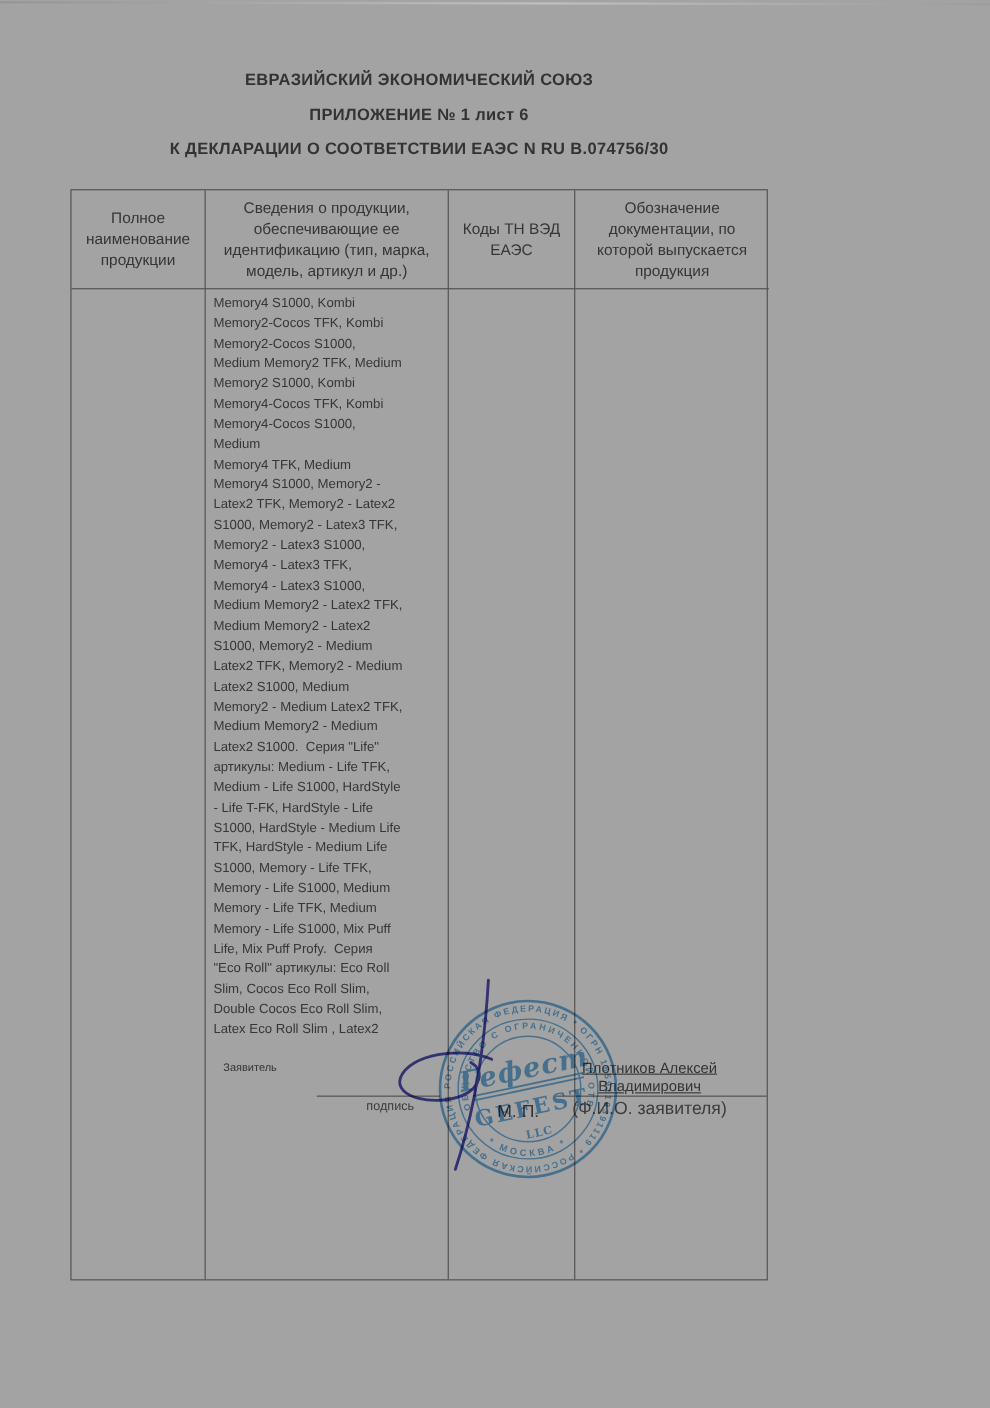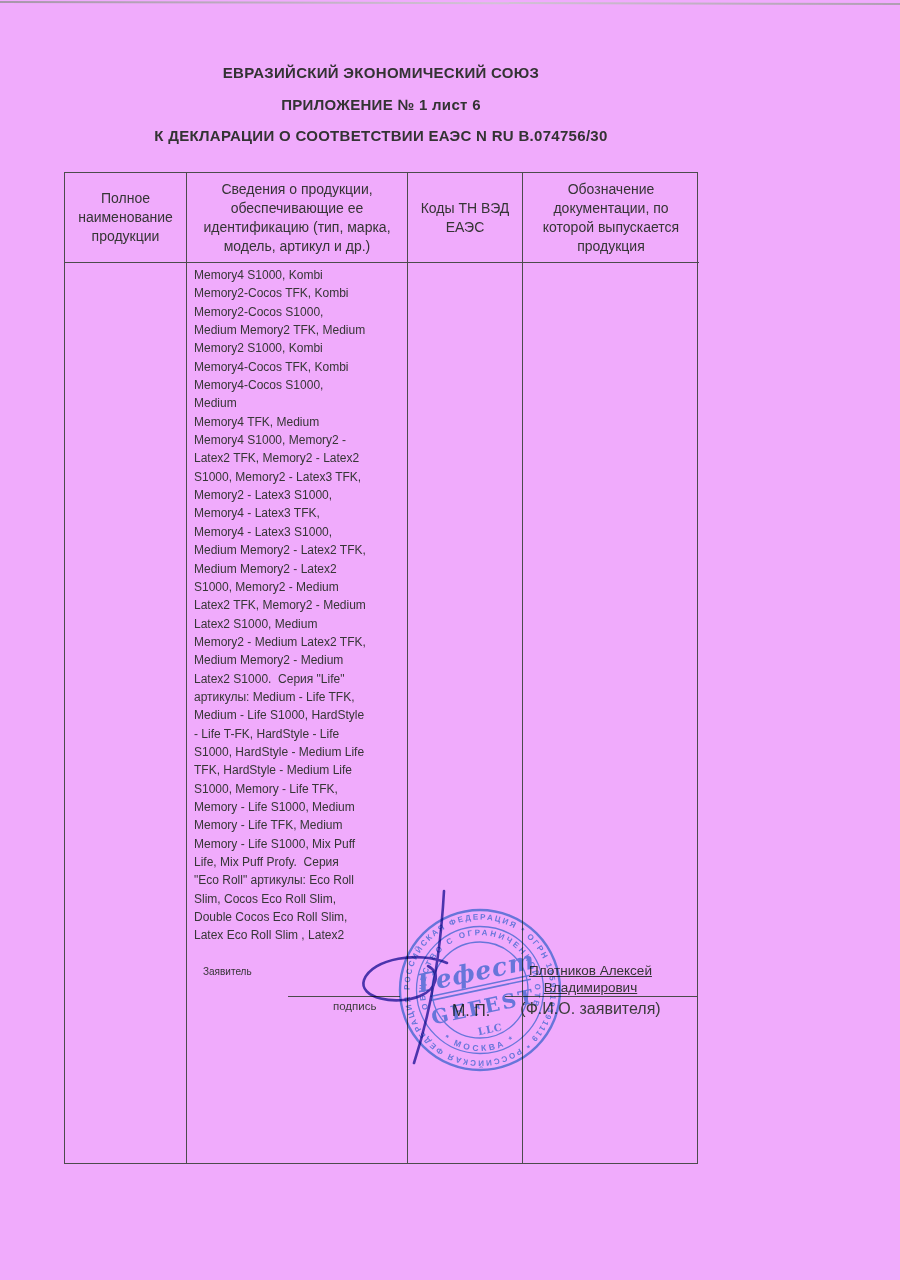--- a/index.html
+++ b/index.html
@@ -1,18 +1,18 @@
 <!DOCTYPE html>
 <html><head>
 <meta charset="utf-8">
 <style>
   html,body { margin:0; padding:0; background:#e8e8e8; }
   .page {
     position:relative; width:900px; height:1280px;
-    background:#f0abfc; overflow:hidden;
+    background:#a3a3a3; overflow:hidden;
     font-family:"Liberation Sans", sans-serif; color:#383838;
   }
   .scan-top-line {
     position:absolute; top:2px; left:0; width:100%; height:2px;
     background:linear-gradient(90deg,#8f8f8f,#c9c9c9 55%, #9a9a9a);
     transform:rotate(0.12deg); opacity:.75;
   }
   .title {
     position:absolute; left:64px; width:634px; text-align:center;
     font-weight:bold; font-size:15px; letter-spacing:.3px; color:#333;

